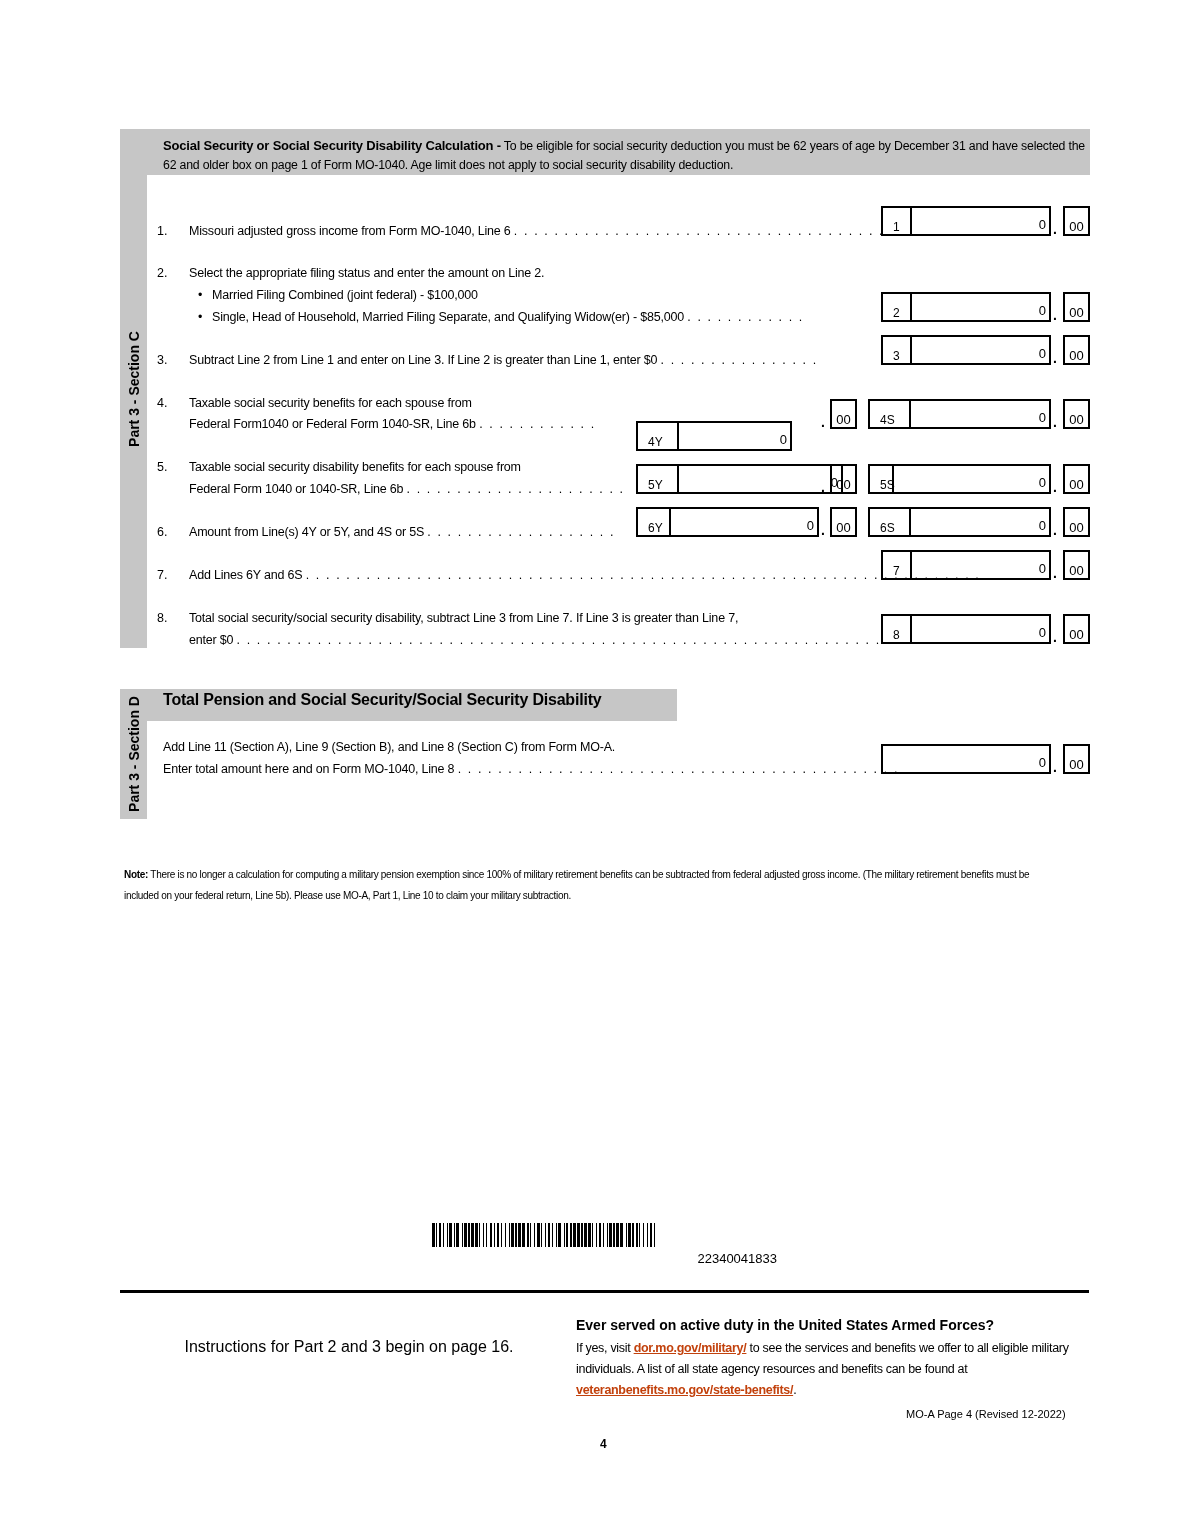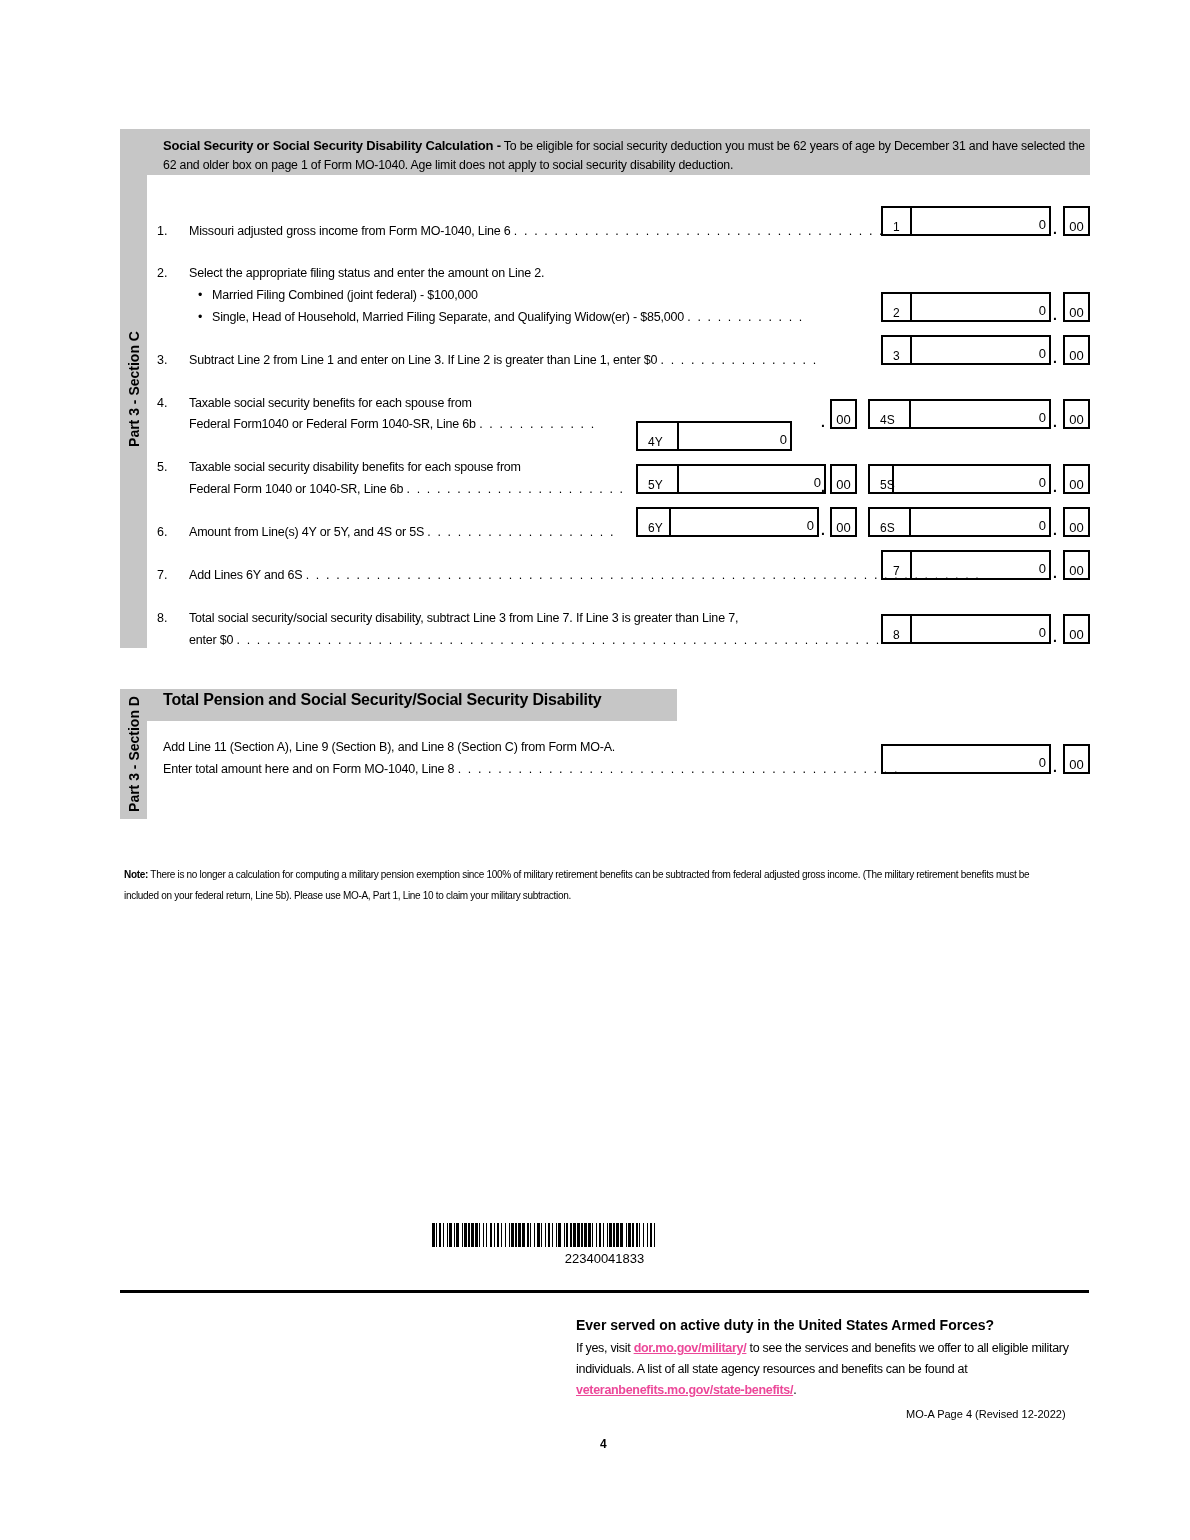--- a/index.html
+++ b/index.html
@@ -27,27 +27,27 @@
 
   
   #secD-side { left: 120px; top: 689px; width: 27px; height: 130px; }
   #secD-head { left: 147px; top: 689px; width: 530px; height: 32px; }
   #secD-head span { position: absolute; left: 16px; top: 2px; font-weight: bold; font-size: 16px; letter-spacing: -0.2px; }
 
   .note { left: 124px; top: 864px; width: 940px; font-size: 10px; line-height: 21px; letter-spacing: -0.3px; }
 
   .barcode { left: 432px; top: 1223px; width: 345px; height: 24px; display: flex; align-items: stretch; }
   .barcode i { display: block; background: #000; height: 100%; }
-  .barcode-num { left: 432px; top: 1251px; width: 345px; text-align: center; font-size: 13px; }
+  .barcode-num { left: 432px; top: 1251px; width: 345px; text-align: right; font-size: 13px; }
 
   .rule { left: 120px; top: 1290px; width: 969px; height: 3px; background: #000; }
   .attach { left: 124px; top: 1336px; width: 450px; text-align: center; font-size: 16px; line-height: 21px; }
   .military-head { left: 576px; top: 1317px; font-weight: bold; font-size: 14px; }
   .military-body { left: 576px; top: 1338px; width: 520px; font-size: 12.5px; line-height: 21px; letter-spacing: -0.3px; }
-  .military-body a { color: #ec4899; font-weight: bold; text-decoration: underline; }
+  .military-body a { color: #c2410c; font-weight: bold; text-decoration: underline; }
   .revised { left: 906px; top: 1408px; font-size: 11px; }
   .pagenum { left: 600px; top: 1437px; font-size: 12px; font-weight: bold; }
 </style>
 </head>
 <body>
 
 <div id="secC-side" class="abs gray">
   <span class="side-label">Part 3 - Section C</span>
 </div>
 <div id="secC-head" class="abs gray">
@@ -95,21 +95,21 @@
 <div class="box" style="left:868px;top:399px;width:183px">
   <span class="lbl" style="width:41px">4S</span>
   <span class="val">0</span>
 </div>
 <span class="dec" style="left:1053px;top:414px">.</span>
 <div class="cents" style="left:1063px;top:399px">00</div>
 
 <span class="num" style="left:157px;top:459px">5.</span>
 <span class="txt" style="left:189px;top:459px">Taxable social security disability benefits for each spouse from</span>
 <span class="txt" style="left:189px;top:481px"><span>Federal Form 1040 or 1040-SR, Line 6b</span> <span class="dots">. . . . . . . . . . . . . . . . . . . . . .</span></span>
-<div class="box" style="left:636px;top:464px;width:190px">
+<div class="box" style="left:636px;top:464px;width:207px">
   <span class="lbl" style="width:41px">5Y</span>
   <span class="val">0</span>
 </div>
 <span class="dec" style="left:821px;top:479px">.</span>
 <div class="cents" style="left:830px;top:464px">00</div>
 <div class="box" style="left:868px;top:464px;width:183px">
   <span class="lbl" style="width:24px">5S</span>
   <span class="val">0</span>
 </div>
 <span class="dec" style="left:1053px;top:479px">.</span>
@@ -288,17 +288,18 @@
     <i style="width: 1.35px; background: transparent;"></i>
     <i style="width: 2.7px;"></i>
     <i style="width: 1.35px; background: transparent;"></i>
     <i style="width: 1.35px;"></i>
     <i style="width: 2.7px; background: transparent;"></i>
   </div>
 <div class="abs barcode-num">22340041833</div>
 
 <div class="abs rule"></div>
 <div class="abs attach">
+  <div>Instructions for Part 2 and 3 begin on page 16.</div>
 </div>
 <div class="abs military-head">Ever served on active duty in the United States Armed Forces?</div>
 <div class="abs military-body"><span>If yes, visit </span><a>dor.mo.gov/military/</a><span> to see the services and benefits we offer to all eligible military individuals. A list of all state agency resources and benefits can be found at </span><a>veteranbenefits.mo.gov/state-benefits/</a><span>.</span></div>
 <div class="abs revised">MO-A Page 4 (Revised 12-2022)</div>
 <div class="abs pagenum">4</div>
 
 </body></html>

